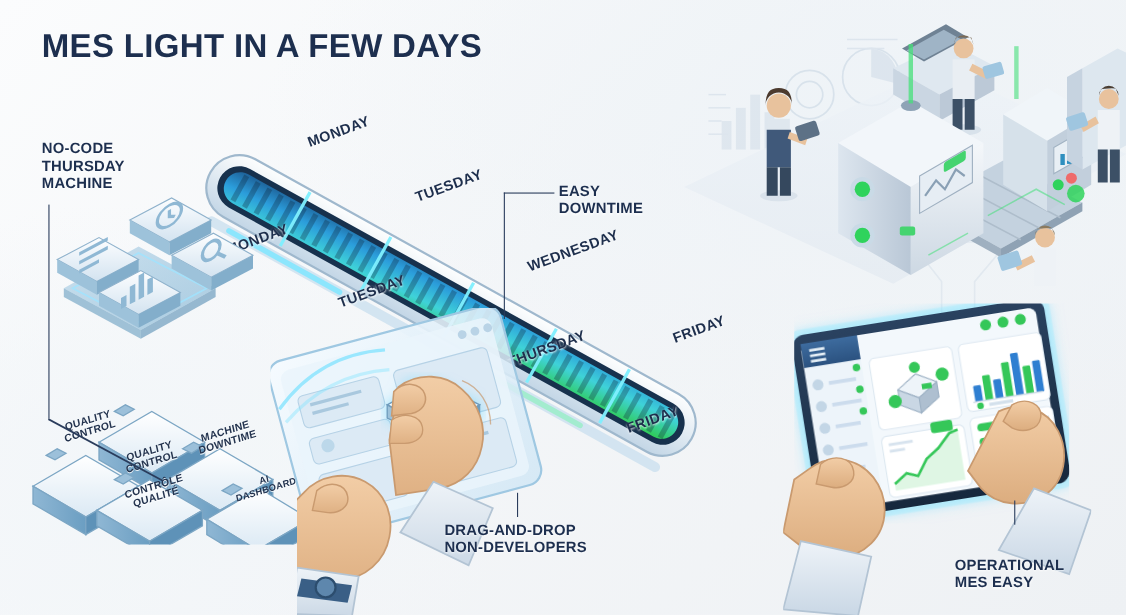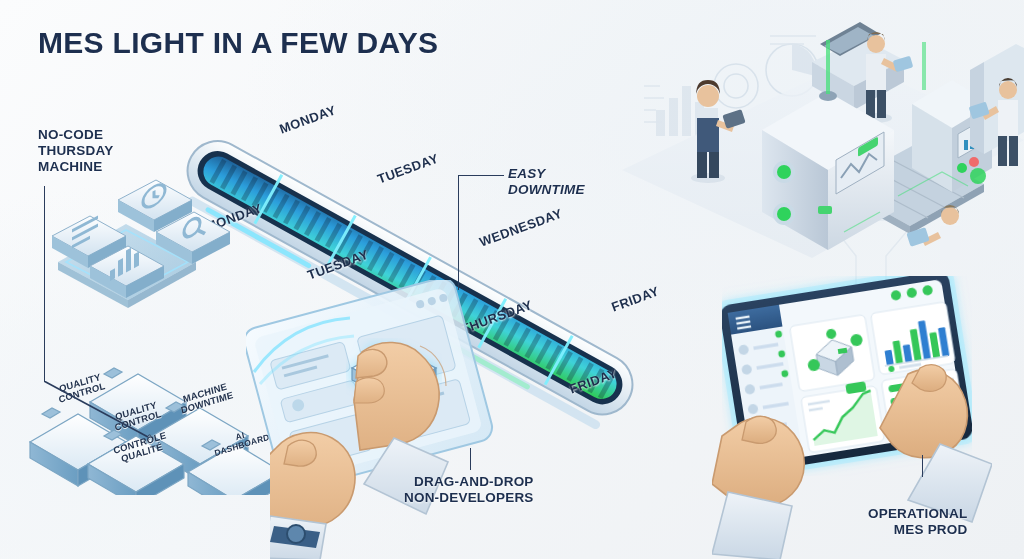--- a/index.html
+++ b/index.html
@@ -19,23 +19,23 @@
   
   #title{left:38px;top:26px;width:480px;
     color:#1d2f4f;font-weight:bold;font-size:30px;line-height:1.16;
     letter-spacing:.3px;text-shadow:0 1px 0 rgba(255,255,255,.7);}
   #title .ln{display:block;white-space:nowrap;}
 
   
   .callout{color:#1d2f4f;font-weight:bold;font-size:13.5px;line-height:1.2;
     letter-spacing:.2px;text-shadow:0 1px 2px rgba(255,255,255,.85);}
   .callout .ln{display:block;white-space:nowrap;}
-  .callout.ctr{text-align:right;}
+  .callout.ctr{text-align:left;}
   #lbl-blocks{left:38px;top:127px;}
-  #lbl-assembly{left:508px;top:166px;font-style:italic;}
+  #lbl-assembly{left:508px;top:166px;}
   #lbl-drag{left:404px;top:474px;}
   #lbl-oper{left:868px;top:506px;}
 
   
   .leader{position:absolute;border-color:#2a3c5c;}
   #ld-blocks-v{left:44px;top:186px;width:0;height:196px;border-left:1.6px solid #2a3c5c;}
   #ld-blocks-d{left:44px;top:381px;width:106px;height:58px;
      border-left:0;border-top:0;}
   #ld-asm-h{left:458px;top:175px;width:46px;height:0;border-top:1.6px solid #2a3c5c;}
   #ld-asm-v{left:458px;top:175px;width:0;height:115px;border-left:1.6px solid #2a3c5c;}
@@ -694,16 +694,16 @@
     <span class="ln">DOWNTIME</span>
   </div>
 
   <div class="lyr callout ctr" id="lbl-drag">
     <span class="ln">DRAG-AND-DROP</span>
     <span class="ln">NON-DEVELOPERS</span>
   </div>
 
   <div class="lyr callout ctr" id="lbl-oper">
     <span class="ln">OPERATIONAL</span>
-    <span class="ln">MES PROD</span>
+    <span class="ln">MES EASY</span>
   </div>
 
 </div>
 
 </body></html>

